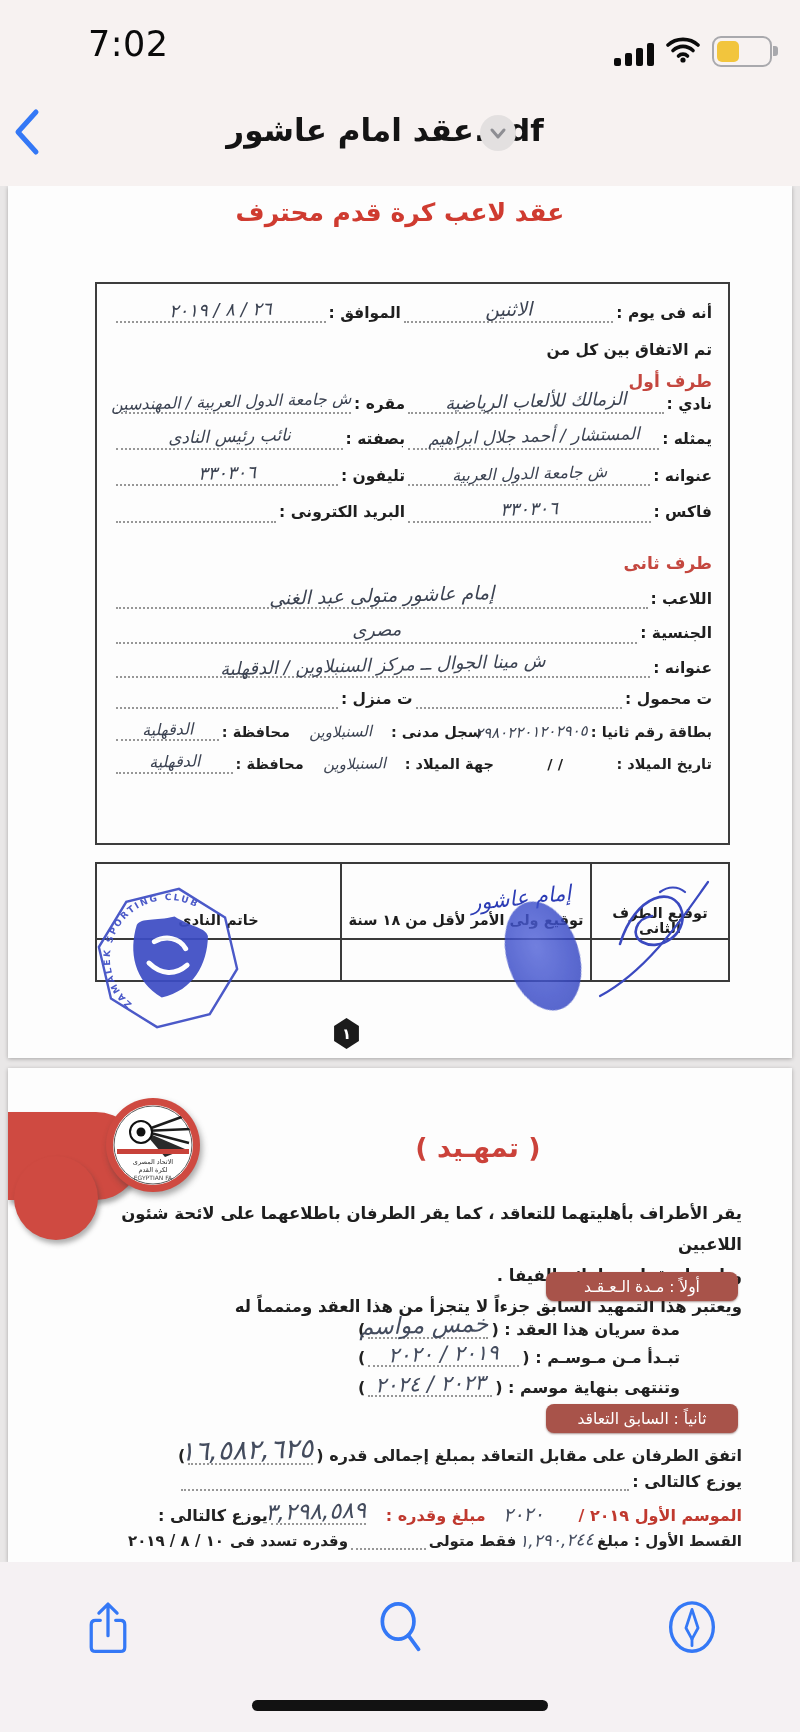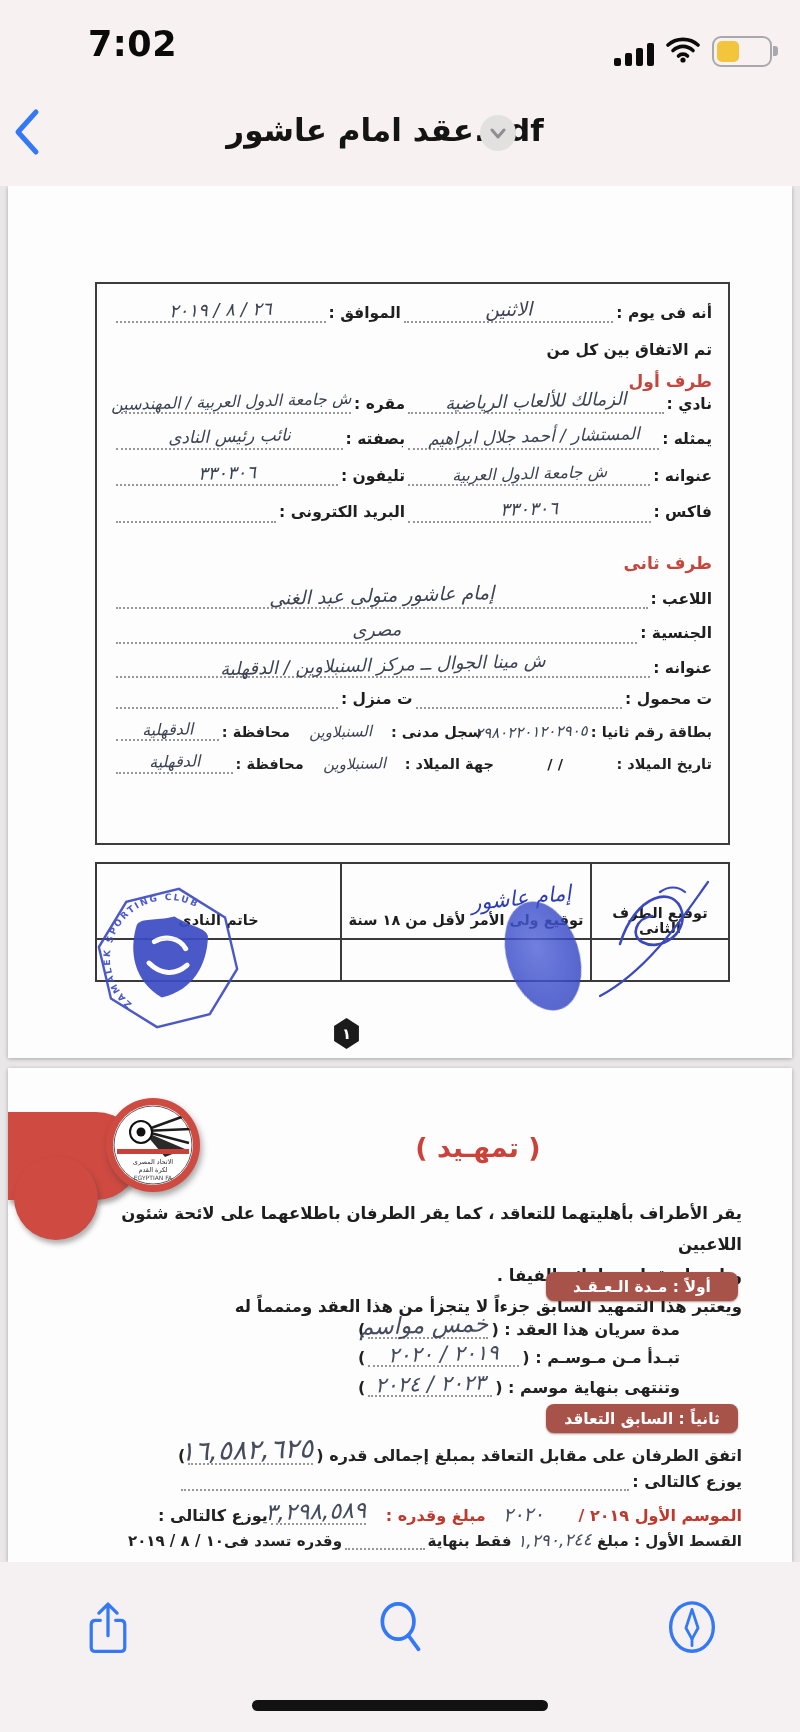--- a/index.html
+++ b/index.html
@@ -1,20 +1,20 @@
 <!DOCTYPE html>
 <html lang="ar"><head>
 <meta charset="utf-8">
 <style>
   html,body{margin:0;padding:0;}
   body{width:800px;height:1732px;position:relative;background:#e9e7e7;
        font-family:"DejaVu Sans",sans-serif;overflow:hidden;}
   
   .appheader{position:absolute;top:0;left:0;width:800px;height:186px;background:#f7f2f1;z-index:30;}
-  .time{position:absolute;left:88px;top:24px;font-size:35px;font-weight:700;color:#0a0a0a;letter-spacing:.5px;}
+  .time{position:absolute;left:88px;top:24px;font-size:35px;font-weight:400;color:#0a0a0a;letter-spacing:.5px;}
   .sicons{position:absolute;right:28px;top:36px;display:flex;align-items:center;gap:12px;}
   .sigbars{display:flex;align-items:flex-end;gap:4px;height:28px;}
   .sigbars i{display:block;width:7px;background:#0b0b0b;border-radius:2px;}
   .battery{position:relative;width:56px;height:27px;border:2.5px solid #a9a9ad;border-radius:9px;}
   .battery .fillv{position:absolute;left:3px;top:3px;bottom:3px;width:22px;background:#f2c53d;border-radius:5px;}
   .battery:after{content:"";position:absolute;right:-8px;top:8px;width:5px;height:10px;background:#a9a9ad;
                  border-radius:0 3px 3px 0;}
   .navrow{position:absolute;top:100px;left:0;width:800px;height:70px;}
   .backbtn{position:absolute;left:10px;top:6px;width:44px;height:56px;}
   .doctitle{position:absolute;left:0;right:0;top:12px;text-align:center;font-size:31px;font-weight:700;
@@ -58,21 +58,21 @@
   .ribbonlobe{position:absolute;left:6px;top:88px;width:84px;height:84px;border-radius:50%;background:#cf4a41;
               box-shadow:2px 4px 5px rgba(60,60,60,.4);}
   .efalogo{position:absolute;left:98px;top:30px;width:94px;height:94px;border-radius:50%;background:#cf4a41;
            box-shadow:2px 4px 6px rgba(60,60,60,.45);display:flex;align-items:center;justify-content:center;}
   .efainner{width:80px;height:80px;border-radius:50%;background:#fff;overflow:hidden;}
   .preheading{position:absolute;left:260px;top:64px;width:420px;text-align:center;color:#cb423a;
               font-size:27px;font-weight:700;}
   .para{position:absolute;right:50px;left:60px;top:130px;direction:rtl;text-align:right;color:#1e1e1e;
         font-size:16.5px;font-weight:700;line-height:31px;}
   .secbar{position:absolute;width:192px;height:29px;background:#a8534a;border-radius:8px;color:#fff;
-          display:flex;align-items:center;justify-content:center;font-size:15.5px;font-weight:700;
+          display:flex;align-items:center;justify-content:center;font-size:15.5px;font-weight:400;
           box-shadow:0 1px 2px rgba(90,40,35,.5);right:54px;}
   .pline{position:absolute;display:flex;direction:rtl;align-items:flex-end;font-size:16px;font-weight:700;
          color:#222;}
   .pline .hand{color:#444c5e;}
   .redtxt{color:#c0392f;margin-left:17px;}
   
   .toolbar{position:absolute;left:0;top:1562px;width:800px;height:170px;background:#f5f1f3;z-index:30;}
   .tbtn{position:absolute;top:34px;width:60px;height:64px;display:flex;align-items:center;justify-content:center;}
   .homebar{position:absolute;left:252px;top:138px;width:296px;height:11px;border-radius:6px;background:#121212;}
 </style>
@@ -109,20 +109,21 @@
     <div class="doctitle">عقد امام عاشور.pdf</div>
     <div class="titlemenu">
       <svg width="24" height="24" viewBox="0 0 24 24">
         <path d="M6 9 L12 16 L18 9" fill="none" stroke="#8e8e93" stroke-width="3" stroke-linecap="round" stroke-linejoin="round"></path>
       </svg>
     </div>
   </div>
 </div>
 
 <div class="page" id="page1">
+  <div class="ctitle">عقد لاعب كرة قدم محترف</div>
 
   <div class="formbox">
     <div class="prow" style="margin-bottom:18px">
       <span class="lbl">أنه فى يوم :</span>
       <span class="fill" style="max-width:215px"><span class="hand" style="font-size:19px">الاثنين</span></span>
       <span class="lbl">الموافق :</span>
       <span class="fill"><span class="hand" style="font-size:18px">٢٦ / ٨ / ٢٠١٩</span></span>
     </div>
     <div class="prow" style="margin-bottom:10px">
       <span class="lbl">تم الاتفاق بين كل من</span>
@@ -315,24 +316,24 @@
   <div class="pline" style="top:432px;right:50px;left:150px">
     <span class="lbl redtxt">الموسم الأول ٢٠١٩ /</span>
     <span class="fill nodot" style="max-width:70px"><span class="hand" style="font-size:19px">٢٠٢٠</span></span>
     <span class="lbl redtxt">مبلغ وقدره :</span>
     <span class="fill"><span class="hand" style="font-size:23px">٣,٢٩٨,٥٨٩</span></span>
     <span class="lbl">يوزع كالتالى :</span>
   </div>
   <div class="pline" style="top:464px;right:50px;left:120px;font-size:15px">
     <span class="lbl">القسط الأول : مبلغ</span>
     <span class="fill nodot" style="max-width:135px"><span class="hand" style="font-size:17px">١,٢٩٠,٢٤٤</span></span>
-    <span class="lbl">فقط بنهاية</span>
+    <span class="lbl">فقط متولى</span>
     <span class="fill"></span>
     <span class="lbl">وقدره تسدد فى</span>
-    <span class="lbl" style="">١٠ / ٨ / ٢٠١٩</span>
+    <span class="lbl" style="margin-right:6px">١٠ / ٨ / ٢٠١٩</span>
   </div>
 </div>
 
 <div class="toolbar">
   <div class="tbtn" style="left:78px">
     <svg width="46" height="58" viewBox="0 0 48 60">
       <path d="M16 22 H11 Q6.5 22 6.5 26.5 V50 Q6.5 54.5 11 54.5 H37 Q41.5 54.5 41.5 50 V26.5 Q41.5 22 37 22 H32" fill="none" stroke="#3478F6" stroke-width="3.4" stroke-linecap="round"></path>
       <path d="M24 38 V5 M24 5 L14.5 14.5 M24 5 L33.5 14.5" fill="none" stroke="#3478F6" stroke-width="3.4" stroke-linecap="round" stroke-linejoin="round"></path>
     </svg>
   </div>

